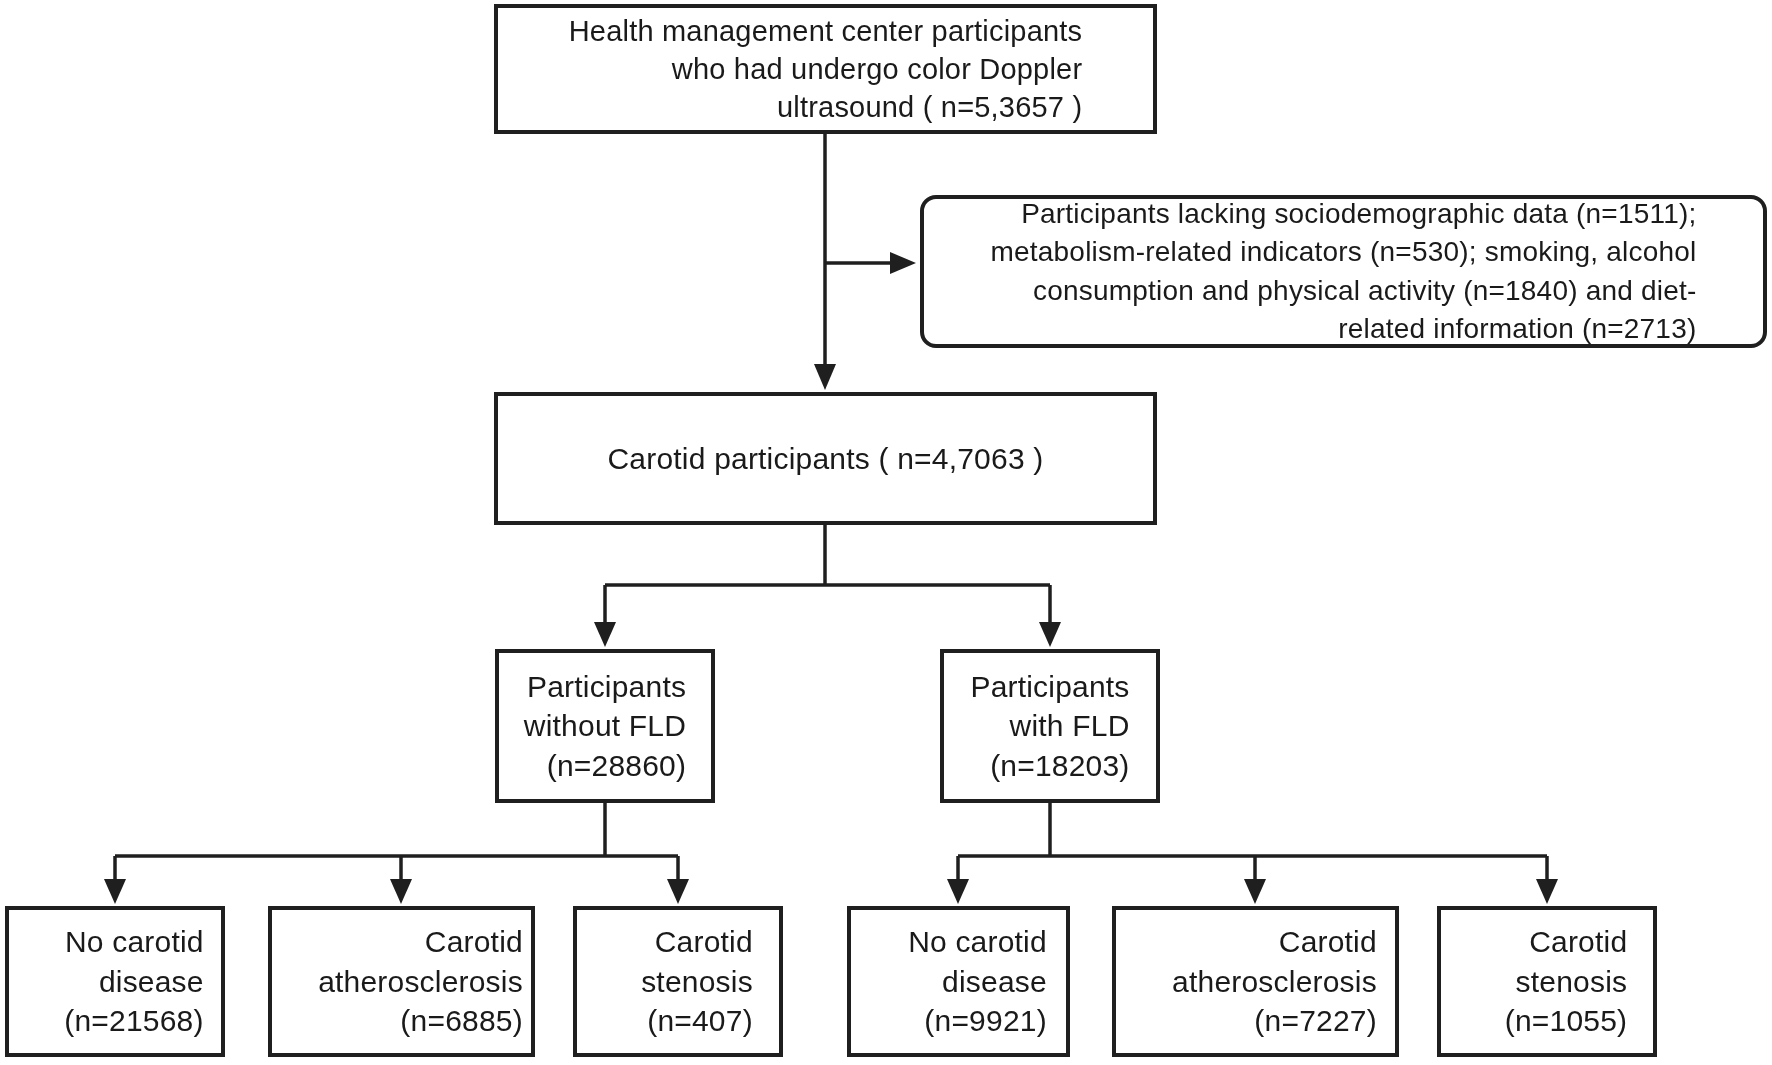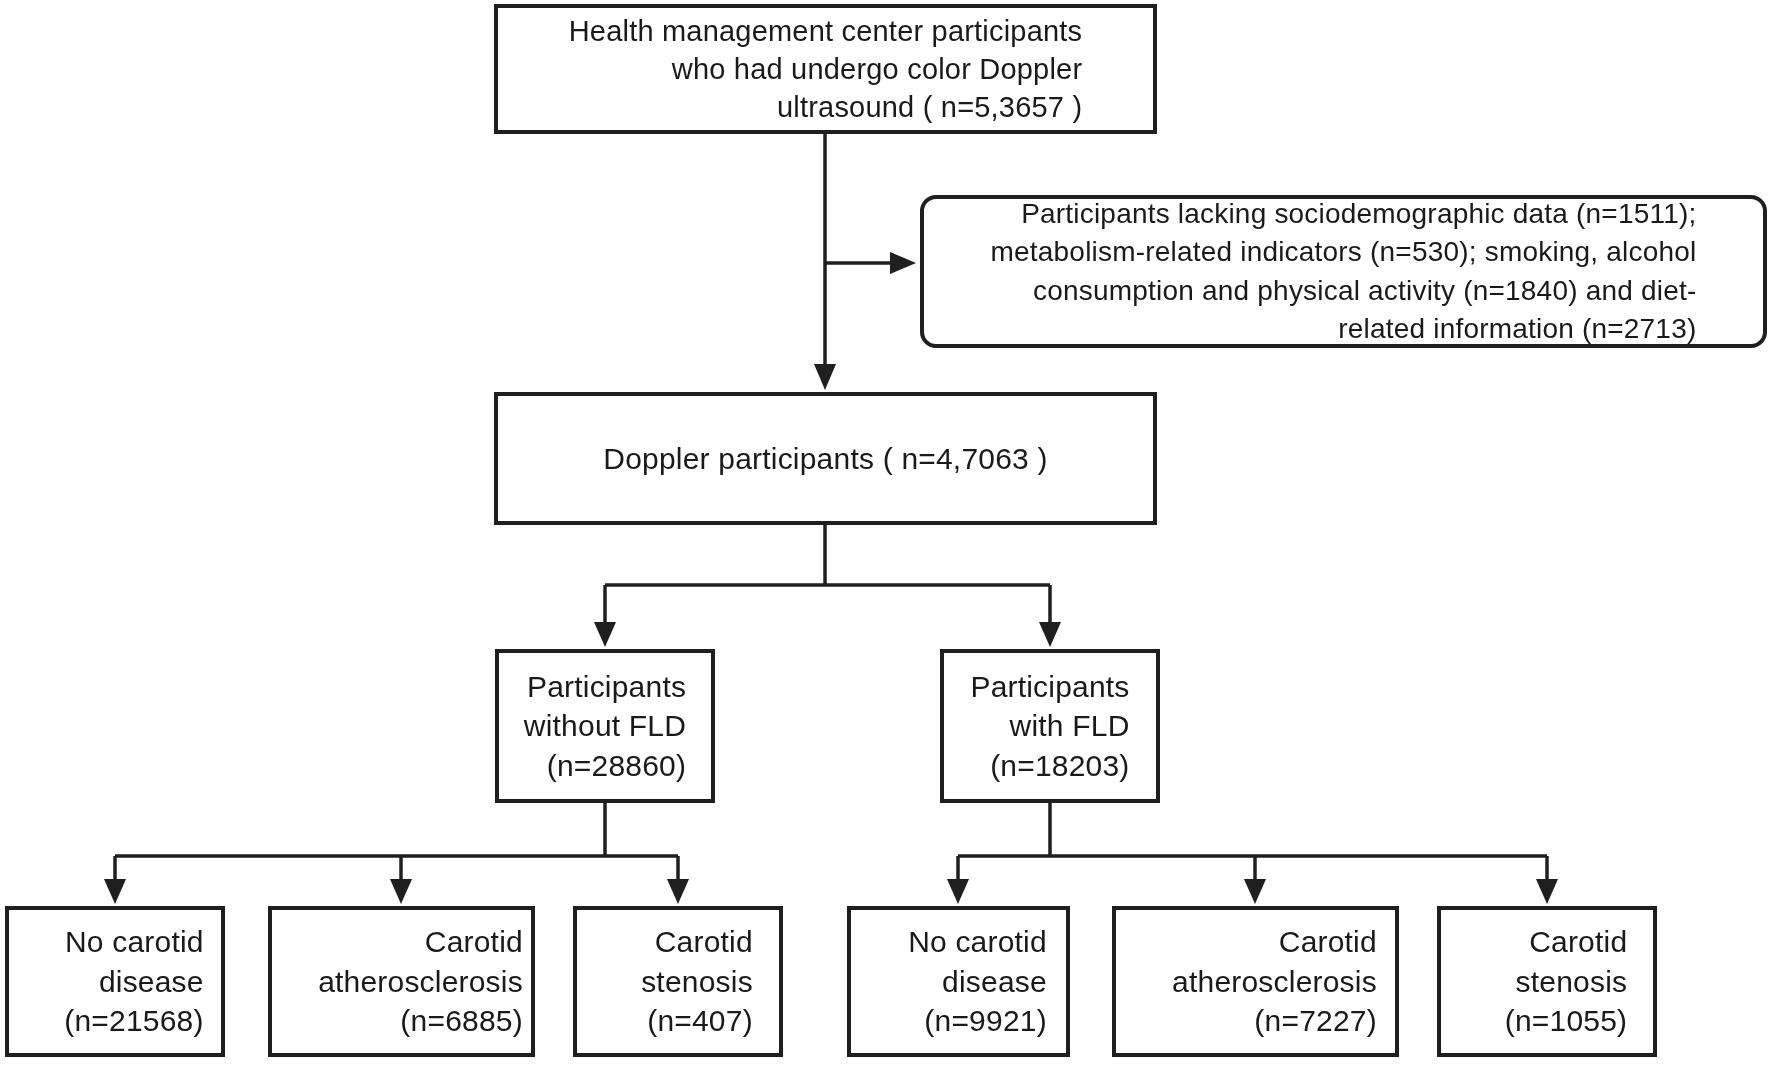--- a/index.html
+++ b/index.html
@@ -95,21 +95,21 @@
 
   <div class="node" id="box-top">Health management center participants
 who had undergo color Doppler
 ultrasound ( n=5,3657 )</div>
 
   <div class="node rounded" id="box-excluded">Participants lacking sociodemographic data (n=1511);
 metabolism-related indicators (n=530); smoking, alcohol
 consumption and physical activity (n=1840) and diet-
 related information (n=2713)</div>
 
-  <div class="node" id="box-included">Doppler participants ( n=4,7063 )</div>
+  <div class="node" id="box-included">Carotid participants ( n=4,7063 )</div>
 
   <div class="node" id="box-without-fld">Participants
 without FLD
 (n=28860)</div>
 
   <div class="node" id="box-with-fld">Participants
 with FLD
 (n=18203)</div>
 
   <div class="node leaf" id="box-nofld-none">No carotid

